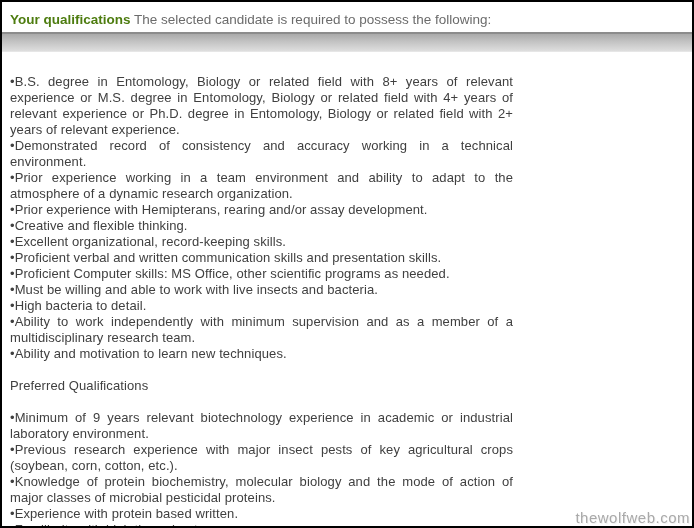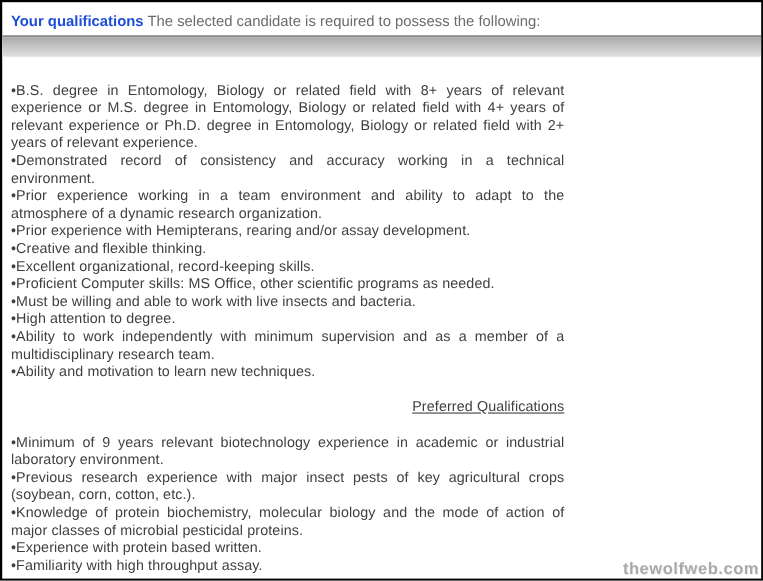--- a/index.html
+++ b/index.html
@@ -17,21 +17,21 @@
     overflow: hidden;
   }
   .header {
     padding: 9px 8px 4px 8px;
     font-size: 13.5px;
     line-height: 17px;
     color: #6b6b6b;
   }
   .header .title {
     font-weight: bold;
-    color: #1d4ed8;
+    color: #4d7c0f;
   }
   .divider-bar {
     width: 100%;
     height: 20px;
     border-top: 2px solid #8c8c8c;
     background: linear-gradient(to bottom, #aaaaaa 0%, #c3c3c3 45%, #dedede 100%);
     border-bottom: 1px solid #e6e6e6;
   }
   .content {
     padding: 22px 8px 0 8px;
@@ -39,29 +39,28 @@
   .content p {
     width: 503px;
     font-size: 13px;
     line-height: 16px;
     color: #404040;
     text-align: justify;
     letter-spacing: 0.1px;
   }
   .content p.subhead {
     margin: 16px 0;
-    text-align: right;
-    text-decoration: underline;
+    text-align: left;
   }
   .watermark {
     position: absolute;
     right: 2px;
     bottom: 0px;
     font-size: 15px;
-    font-weight: bold;
+    font-weight: normal;
     letter-spacing: 0.5px;
     color: #a9a9a9;
     text-shadow: 1px 1px 0 #f2f2f2;
   }
 </style>
 </head>
 <body>
 
 <div class="window">
 
@@ -72,23 +71,24 @@
 
   <div class="divider-bar"></div>
 
   <div class="content">
     <p>•B.S. degree in Entomology, Biology or related field with 8+ years of relevant experience or M.S. degree in Entomology, Biology or related field with 4+ years of relevant experience or Ph.D. degree in Entomology, Biology or related field with 2+ years of relevant experience.</p>
     <p>•Demonstrated record of consistency and accuracy working in a technical environment.</p>
     <p>•Prior experience working in a team environment and ability to adapt to the atmosphere of a dynamic research organization.</p>
     <p>•Prior experience with Hemipterans, rearing and/or assay development.</p>
     <p>•Creative and flexible thinking.</p>
     <p>•Excellent organizational, record-keeping skills.</p>
+    <p>•Proficient verbal and written communication skills and presentation skills.</p>
     <p>•Proficient Computer skills: MS Office, other scientific programs as needed.</p>
     <p>•Must be willing and able to work with live insects and bacteria.</p>
-    <p>•High attention to degree.</p>
+    <p>•High bacteria to detail.</p>
     <p>•Ability to work independently with minimum supervision and as a member of a multidisciplinary research team.</p>
     <p>•Ability and motivation to learn new techniques.</p>
 
     <p class="subhead">Preferred Qualifications</p>
 
     <p>•Minimum of 9 years relevant biotechnology experience in academic or industrial laboratory environment.</p>
     <p>•Previous research experience with major insect pests of key agricultural crops (soybean, corn, cotton, etc.).</p>
     <p>•Knowledge of protein biochemistry, molecular biology and the mode of action of major classes of microbial pesticidal proteins.</p>
     <p>•Experience with protein based written.</p>
     <p>•Familiarity with high throughput assay.</p>

